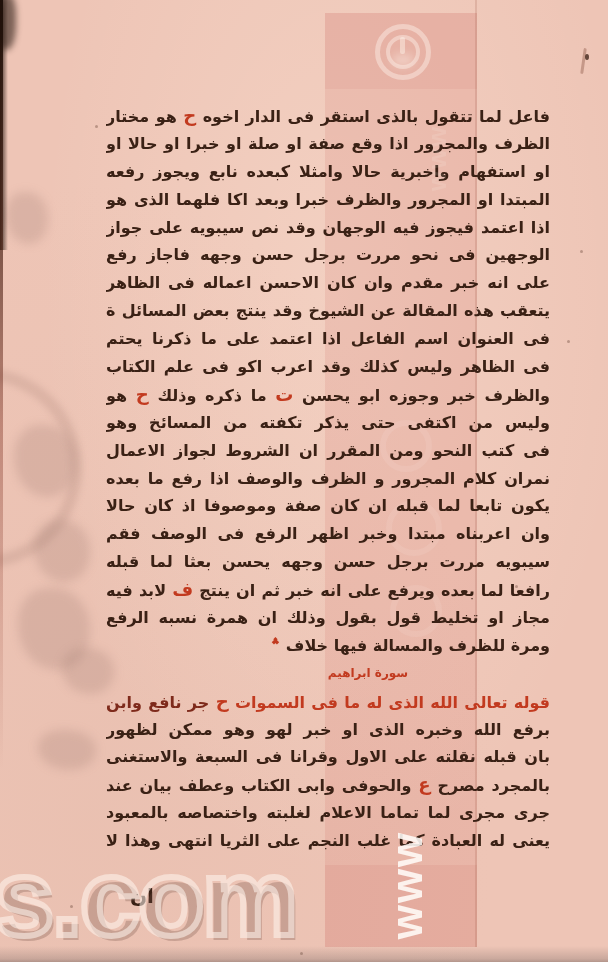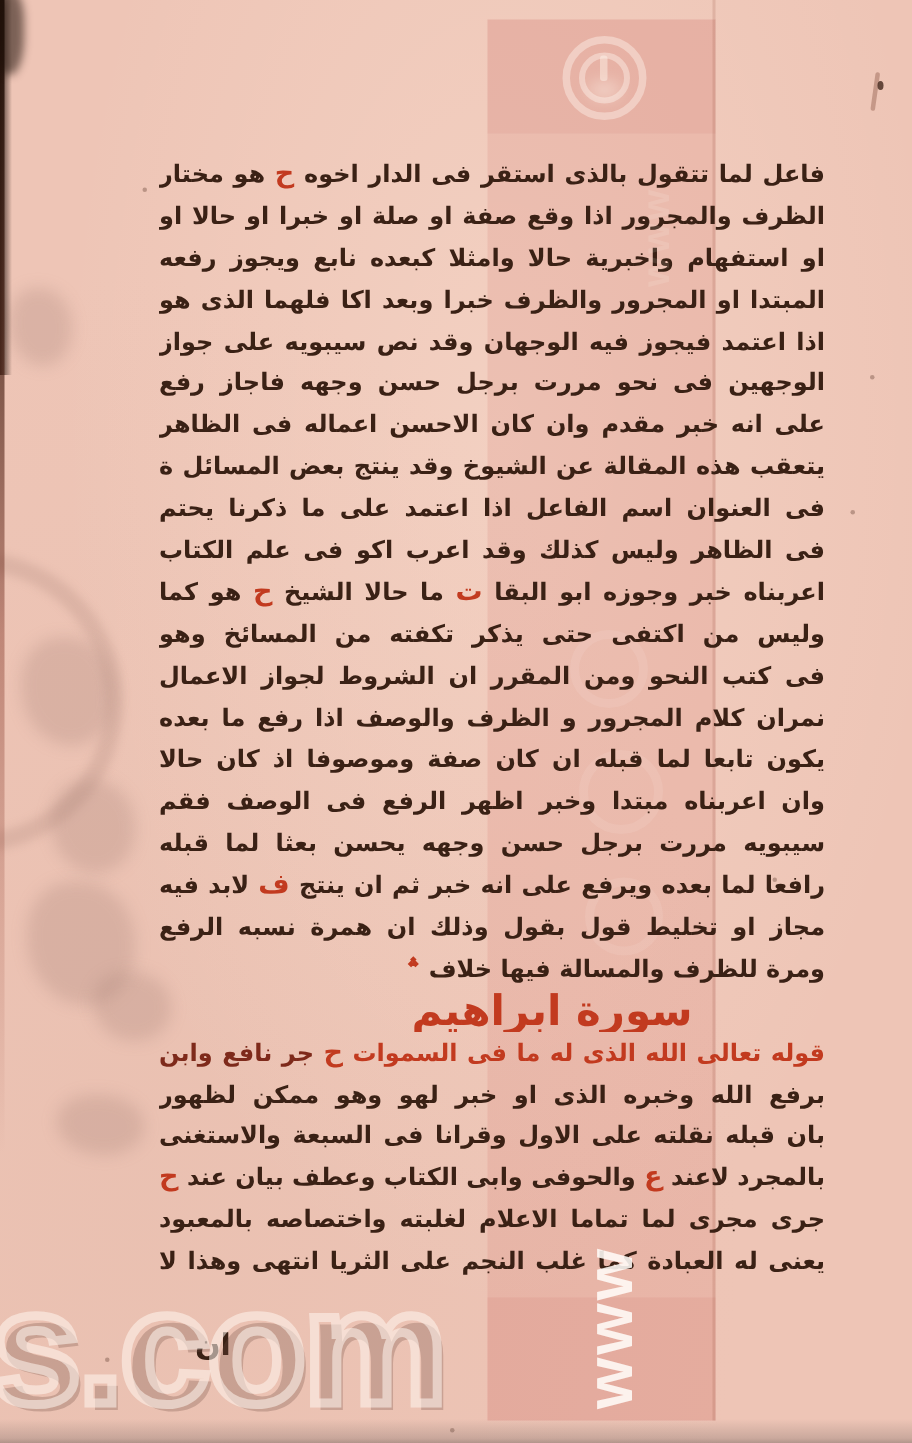--- a/index.html
+++ b/index.html
@@ -48,21 +48,21 @@
   .blob{position:absolute;background:rgba(150,115,105,0.22);filter:blur(5px);border-radius:45% 55% 50% 60%;}
   .speck{position:absolute;width:3px;height:3px;border-radius:50%;background:rgba(90,55,40,0.35);}
   .corner-mark{position:absolute;left:582px;top:48px;width:3px;height:26px;background:rgba(120,65,48,0.35);
     transform:rotate(8deg);border-radius:2px;}
   .corner-mark-dot{position:absolute;left:585px;top:54px;width:4px;height:6px;background:rgba(55,28,18,0.75);border-radius:50%;}
   
   .text-block{position:absolute;left:106px;top:102px;width:444px;direction:rtl;}
   .line{height:27.9px;line-height:27.9px;font-size:16px;font-weight:700;overflow:hidden;
     text-align:justify;text-align-last:justify;white-space:normal;}
   .line.short{text-align:center;text-align-last:right;}
-  .line.heading{text-align:left;text-align-last:center;font-size:28px;letter-spacing:1px;transform:translateX(40px);}
+  .line.heading{text-align:left;text-align-last:center;font-size:12px;letter-spacing:1px;transform:translateX(40px);}
   .seg-ink{color:var(--ink,#3a2115);}
   .seg-red{color:var(--red,#c23a1f);}
   .seg-darkred{color:var(--darkred,#7e2a1b);}
   .seg-rubric{color:var(--red,#c23a1f);font-size:18px;}
   .catchword{position:absolute;left:130px;top:884px;font-size:20px;font-weight:700;color:var(--ink,#3a2115);direction:rtl;text-align:right;}
 </style>
 </head>
 <body>
 
 <div id="page">
@@ -105,35 +105,35 @@
       <div class="line full"><span class="seg-ink">فاعل لما تتقول بالذى استقر فى الدار اخوه </span><span class="seg-rubric">ح</span><span class="seg-ink"> هو مختار لا محتم فى</span></div>
       <div class="line full"><span class="seg-ink">الظرف والمجرور اذا وقع صفة او صلة او خبرا او حالا او بعد نفى</span></div>
       <div class="line full"><span class="seg-ink">او استفهام واخبرية حالا وامثلا كبعده نابع ويجوز رفعه على</span></div>
       <div class="line full"><span class="seg-ink">المبتدا او المجرور والظرف خبرا وبعد اكا فلهما الذى هو وانم الفاعل</span></div>
       <div class="line full"><span class="seg-ink">اذا اعتمد فيجوز فيه الوجهان وقد نص سيبويه على جواز</span></div>
       <div class="line full"><span class="seg-ink">الوجهين فى نحو مررت برجل حسن وجهه فاجاز رفع حسن</span></div>
       <div class="line full"><span class="seg-ink">على انه خبر مقدم وان كان الاحسن اعماله فى الظاهر وهكذا</span></div>
       <div class="line full"><span class="seg-ink">يتعقب هذه المقالة عن الشيوخ وقد ينتج بعض المسائل ة</span></div>
       <div class="line full"><span class="seg-ink">فى العنوان اسم الفاعل اذا اعتمد على ما ذكرنا يحتم اعماله</span></div>
       <div class="line full"><span class="seg-ink">فى الظاهر وليس كذلك وقد اعرب اكو فى علم الكتاب مبتدأ</span></div>
-      <div class="line full"><span class="seg-ink">اعربناه خبر وجوزه ابو البقا </span><span class="seg-rubric">ت</span><span class="seg-ink"> ما حالا الشيخ </span><span class="seg-rubric">ح</span><span class="seg-ink"> هو كما قال</span></div>
+      <div class="line full"><span class="seg-ink">والظرف خبر وجوزه ابو يحسن </span><span class="seg-rubric">ت</span><span class="seg-ink"> ما ذكره وذلك </span><span class="seg-rubric">ح</span><span class="seg-ink"> هو كما قال</span></div>
       <div class="line full"><span class="seg-ink">وليس من اكتفى حتى يذكر تكفته من المسائخ وهو مصرح به</span></div>
       <div class="line full"><span class="seg-ink">فى كتب النحو ومن المقرر ان الشروط لجواز الاعمال الموجوبه</span></div>
       <div class="line full"><span class="seg-ink">نمران كلام المجرور و الظرف والوصف اذا رفع ما بعده</span></div>
       <div class="line full"><span class="seg-ink">يكون تابعا لما قبله ان كان صفة وموصوفا اذ كان حالا</span></div>
       <div class="line full"><span class="seg-ink">وان اعربناه مبتدا وخبر اظهر الرفع فى الوصف فقم مثال</span></div>
       <div class="line full"><span class="seg-ink">سيبويه مررت برجل حسن وجهه يحسن بعثا لما قبله</span></div>
       <div class="line full"><span class="seg-ink">رافعا لما بعده ويرفع على انه خبر ثم ان ينتج </span><span class="seg-rubric">ف</span><span class="seg-ink"> لابد فيه من</span></div>
       <div class="line full"><span class="seg-ink">مجاز او تخليط قول بقول وذلك ان همرة نسبه الرفع للمقدر</span></div>
       <div class="line short"><span class="seg-ink">ومرة للظرف والمسالة فيها خلاف </span><span class="seg-red">؞</span></div>
       <div class="line heading"><span class="seg-red">سورة ابراهيم</span></div>
       <div class="line full"><span class="seg-red">قوله تعالى الله الذى له ما فى السموات </span><span class="seg-rubric">ح</span><span class="seg-darkred"> جر نافع وابن عامر</span></div>
       <div class="line full"><span class="seg-ink">برفع الله وخبره الذى او خبر لهو وهو ممكن لظهور بعلقته</span></div>
       <div class="line full"><span class="seg-ink">بان قبله نقلته على الاول وقرانا فى السبعة والاستغنى عنه بنافع</span></div>
-      <div class="line full"><span class="seg-ink">بالمجرد لاعند </span><span class="seg-rubric">ع</span><span class="seg-ink"> والحوفى وابى الكتاب وعطف بيان عند </span><span class="seg-rubric">ح</span></div>
+      <div class="line full"><span class="seg-ink">بالمجرد مصرح </span><span class="seg-rubric">ع</span><span class="seg-ink"> والحوفى وابى الكتاب وعطف بيان عند </span><span class="seg-rubric">ح</span></div>
       <div class="line full"><span class="seg-ink">جرى مجرى لما تماما الاعلام لغلبته واختصاصه بالمعبود الذى</span></div>
       <div class="line full"><span class="seg-ink">يعنى له العبادة كما غلب النجم على الثريا انتهى وهذا لا يتم الاعل</span></div>
     </div>
 
   <div class="catchword">ان</div>
 
   <div class="www-vert">www</div>
   <div class="www-vert faint">www</div>
   <div class="site-outline">s.com</div>
 

